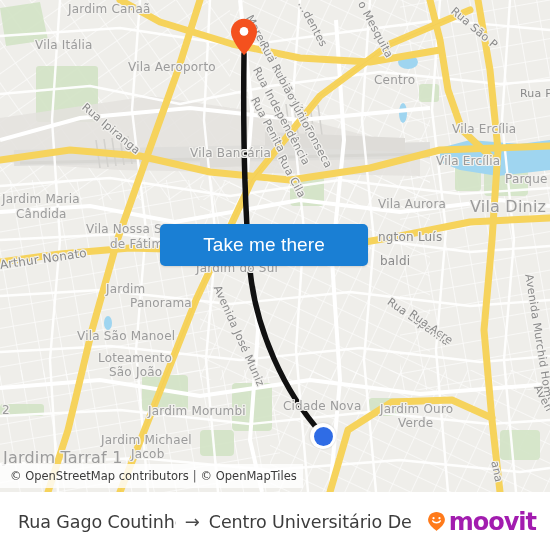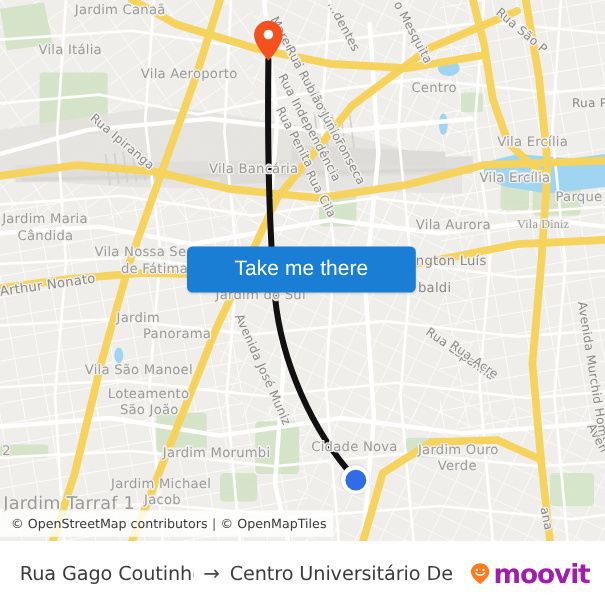--- a/index.html
+++ b/index.html
@@ -54,21 +54,21 @@
     box-shadow: 0 0 2px rgba(0,0,0,.20);
   }
   .bluedot i {
     display:block; width: 19px; height: 19px; border-radius:50%;
     background: #2f6ce5;
   }
 
   
   .cta {
     position: absolute;
-    left: 170px; top: 224px;
+    left: 160px; top: 224px;
     width: 208px; height: 42px;
     background: #1a7fd4;
     border: none;
     border-radius: 5px;
     color: #ffffff;
     font-family: "Liberation Sans", sans-serif;
     font-size: 19px;
     letter-spacing: .1px;
     cursor: pointer;
     display: flex; align-items: center; justify-content: center;
@@ -270,21 +270,21 @@
         <div class="lbl place" style="left: 131px; top: 448px; font-size: 12px;">Jacob</div>
         <div class="lbl place" style="left: 3px; top: 449px; font-size: 16px;">Jardim Tarraf 1</div>
         <div class="lbl place" style="left: 2px; top: 404px; font-size: 12px;">2</div>
         <div class="lbl place" style="left: 190px; top: 147px; font-size: 12px;">Vila Bancária</div>
         <div class="lbl place" style="left: 374px; top: 74px; font-size: 12px;">Centro</div>
         <div class="lbl place" style="left: 196px; top: 262px; font-size: 12px;">Jardim do Sul</div>
         <div class="lbl place" style="left: 283px; top: 400px; font-size: 12px;">Cidade Nova</div>
         <div class="lbl place" style="left: 452px; top: 123px; font-size: 12px;">Vila Ercília</div>
         <div class="lbl place" style="left: 436px; top: 155px; font-size: 12px;">Vila Ercília</div>
         <div class="lbl place" style="left: 378px; top: 198px; font-size: 12px;">Vila Aurora</div>
-        <div class="lbl place" style="left: 470px; top: 198px; font-size: 11px; font-family: Liberation Serif, serif;">Vila Diniz</div>
+        <div class="lbl place" style="left: 470px; top: 198px; font-size: 16px;">Vila Diniz</div>
         <div class="lbl place" style="left: 505px; top: 173px; font-size: 12px;">Parque</div>
         <div class="lbl place" style="left: 380px; top: 403px; font-size: 12px;">Jardim Ouro</div>
         <div class="lbl place" style="left: 398px; top: 417px; font-size: 12px;">Verde</div>
       </div>
     <div id="street-labels">
         <div class="lbl street" style="left: 248px; top: 10px; font-size: 11px; transform: rotate(62deg); transform-origin: 0px 50%;">Marechal Deodoro da Fonseca</div>
         <div class="lbl street" style="left: 262px; top: 37px; font-size: 11px; transform: rotate(62deg); transform-origin: 0px 50%;">Rua Rubião Júnior</div>
         <div class="lbl street" style="left: 255px; top: 62px; font-size: 11px; transform: rotate(62deg); transform-origin: 0px 50%;">Rua Independência</div>
         <div class="lbl street" style="left: 253px; top: 92px; font-size: 11px; transform: rotate(62deg); transform-origin: 0px 50%;">Rua Penita</div>
         <div class="lbl street" style="left: 280px; top: 150px; font-size: 11px; transform: rotate(62deg); transform-origin: 0px 50%;">Rua Cila</div>

